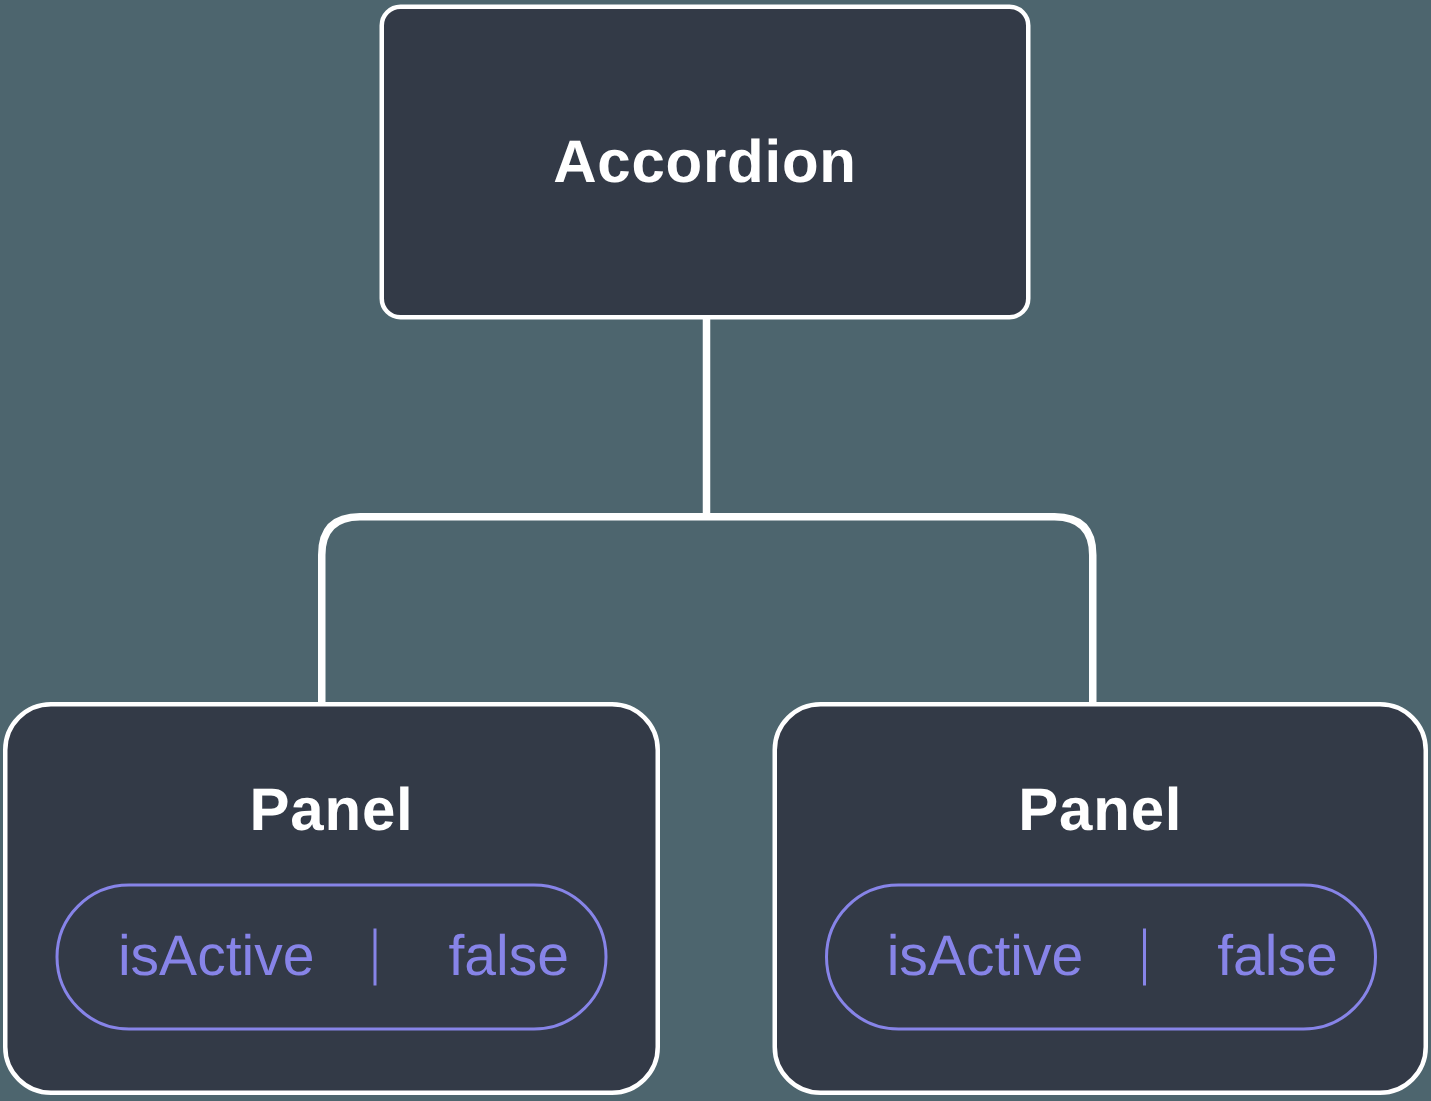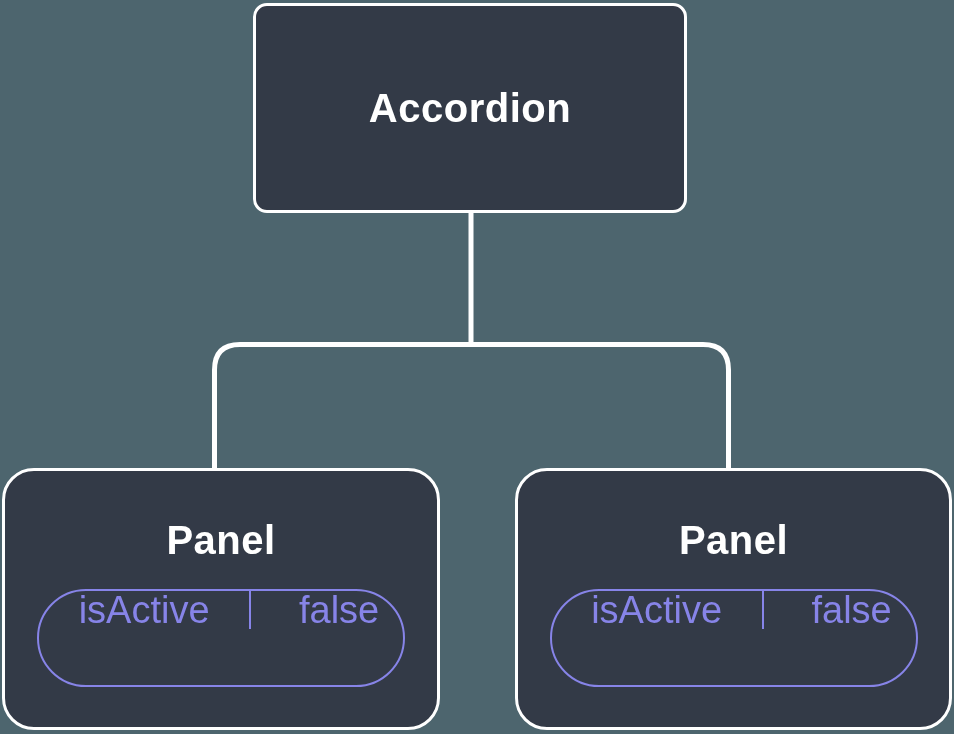--- a/index.html
+++ b/index.html
@@ -64,21 +64,21 @@
   }
   .node-panel .node-label {
     margin-top: 49px;
   }
   .state-pill {
     margin-top: 29px;
     width: 368px; height: 98px;
     border: 2px solid var(--state-accent);
     border-radius: 49px;
     display: flex;
-    align-items: flex-start;
+    align-items: center;
     color: var(--state-accent);
     font-size: 38px;
     font-weight: 400;
     overflow: hidden;
   }
   .pill-cell {
     display: flex;
     align-items: center;
     justify-content: center;
     line-height: 1;

